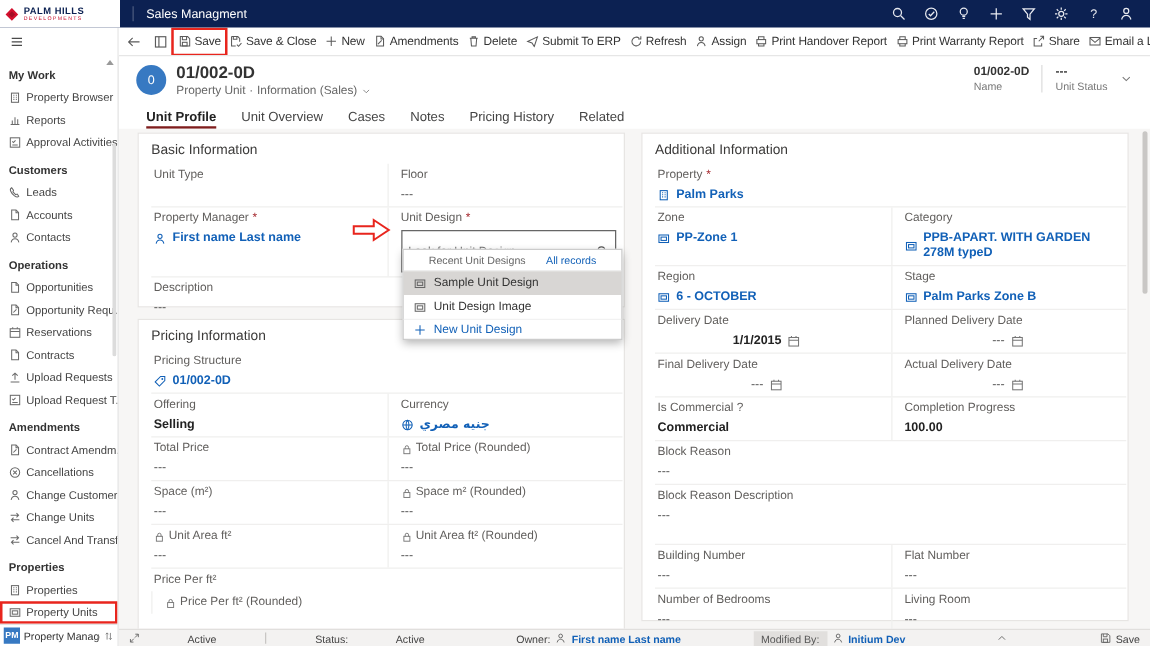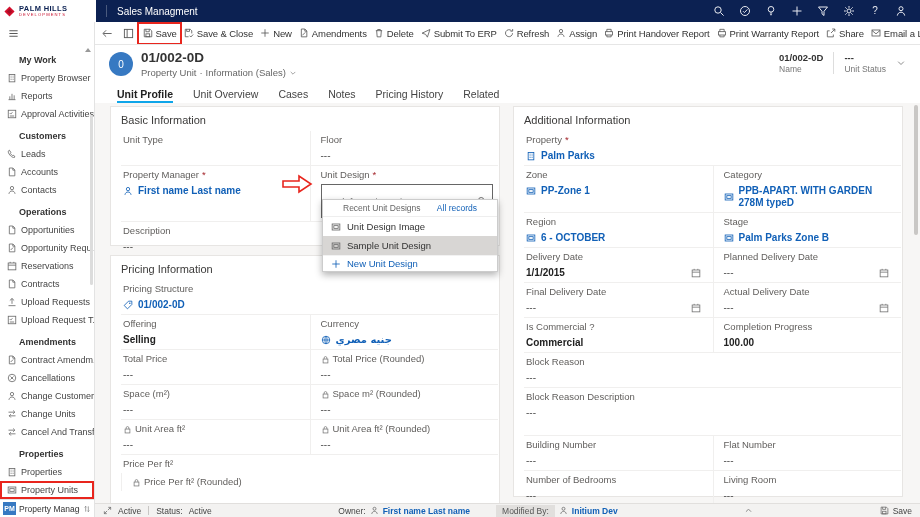--- a/index.html
+++ b/index.html
@@ -33,21 +33,21 @@
          font-size:9.5px; letter-spacing:-0.1px; color:#333; cursor:pointer; }
   .cmd.icon-only { padding:0 5px; }
   .cmd .ic { color:#5a5a5a; }
   .cmd.annotated { outline:2px solid #e8251d; outline-offset:0px; }
 
   
   .sidebar { position:absolute; top:22px; left:0; width:95px; bottom:0; background:#fff;
              border-right:1px solid #e3e3e3; z-index:10; display:flex; flex-direction:column; }
   .side-top { height:23px; display:flex; align-items:center; padding-left:8px; flex:none; }
   .nav { flex:1; overflow:hidden; position:relative; padding-top:2px; }
-  .group-label { font-size:9px; font-weight:bold; color:#333; padding:7px 0 3px 7px; line-height:12px;margin-left:12px; }
+  .group-label { font-size:9px; font-weight:bold; color:#333; padding:7px 0 3px 7px; line-height:12px; }
   .nav-item { display:flex; align-items:center; gap:4px; height:18px; padding-left:7px;
               font-size:9px; color:#444; white-space:nowrap; overflow:hidden; cursor:pointer; }
   .nav-item .ic { color:#6a6a6a; }
   .nav-item.annotated { outline:2px solid #e8251d; outline-offset:-2px; }
   .tri-up { position:absolute; top:3px; right:3px; width:0; height:0;
             border-left:3px solid transparent; border-right:3px solid transparent; border-bottom:4px solid #999; }
   .side-scroll { position:absolute; right:1px; top:70px; width:3px; height:170px; background:#dcdcdc; border-radius:2px; }
   .side-footer { flex:none; height:18px; border-top:1px solid #e3e3e3; display:flex; align-items:center;
                  gap:3px; padding:0 3px; font-size:8.5px; color:#333; cursor:pointer; }
   .pm-badge { width:13px; height:13px; background:#3779c2; color:#fff; font-size:7px; font-weight:bold;
@@ -61,40 +61,40 @@
             display:flex; align-items:center; justify-content:center; margin-top:2px; }
   .rec-title { font-size:13.5px; font-weight:bold; color:#333; line-height:16px; }
   .rec-sub { font-size:9.5px; color:#666; display:flex; align-items:center; gap:3px; margin-top:1px; }
   .rec-right { position:absolute; right:14px; top:7px; display:flex; align-items:center; gap:10px; }
   .hf .v { font-size:9.5px; font-weight:bold; color:#333; }
   .hf .l { font-size:8.5px; color:#777; margin-top:1px; }
   .hdiv { width:1px; height:22px; background:#ddd; }
   .tabs { position:absolute; top:85px; left:95px; right:0; height:18px; background:#fff;
           display:flex; gap:20px; padding-left:22px; align-items:flex-end; }
   .tab { font-size:10.5px; color:#444; padding-bottom:3px; cursor:pointer; }
-  .tab.active { font-weight:bold; color:#222; border-bottom:2px solid #0ea5e9; padding-bottom:1px; }
+  .tab.active { font-weight:bold; color:#222; border-bottom:2px solid #7f1d1d; padding-bottom:1px; }
 
   
   .content { position:absolute; top:103px; left:95px; right:0; bottom:14px; background:#f7f6f5; overflow:hidden; }
   .card { position:absolute; background:#fff; border:1px solid #e7e5e3; }
   .card-basic    { left:15px;  top:3px;   width:390px; height:140px; }
   .card-pricing  { left:15px;  top:152px; width:390px; height:252px; }
   .card-additional { left:418px; top:3px; width:390px; height:391px; }
   .card-title { padding:7px 10px 4px; font-size:11px; color:#3b3a39; height:24px; }
   .frow { display:flex; margin:0 1px 0 10px; border-bottom:1px solid #f0efee; min-height:31px; }
   .frow.last { border-bottom:none;flex-direction:column; }
   .frow.tall { min-height:40px; }
   .frow.xtall { min-height:48px; }
   .fcell { width:50%; padding:3px 8px 3px 2px; position:relative; }
   .fcell.full { width:100%; }
   .fcell + .fcell { border-left:1px solid #f0efee; padding-left:10px; }
   .flabel { font-size:9.5px; color:#605e5c; display:flex; align-items:center; gap:3px; line-height:12px; }
   .req { color:#a4262c; font-size:9.5px; }
   .fvalue { margin-top:4px; display:flex; align-items:center; gap:5px; font-size:10px; line-height:12px; }
-  .fvalue.date { justify-content:space-between; padding-right:4px; }
+  .fvalue.date { justify-content:center; padding-right:4px; }
   .link { color:#1160b7; font-weight:bold; cursor:pointer; }
   .plain { font-weight:bold; color:#222; }
   .empty { color:#555; }
   .rtl { font-family:"DejaVu Sans", sans-serif; }
 
   
   .lookup { display:flex; align-items:center; border:1px solid #666; height:21px; background:#fff;
             margin-top:3px; padding:16px 5px; width:172px; }
   .lookup input { border:none; outline:none; flex:1; font-size:9.5px; color:#555; min-width:0;
                   font-family:"Liberation Sans", sans-serif; background:transparent; }
@@ -112,21 +112,21 @@
                 color:#1160b7; font-size:9.5px; cursor:pointer; border-top:1px solid #f2f2f2; }
   .annot-arrow { position:absolute; left:186px; top:70px; width:32px; height:22px; z-index:45; }
 
   
   .vscroll { position:absolute; right:1px; top:0; bottom:0; width:6px; }
   .vthumb { position:absolute; top:2px; left:1px; width:4px; height:130px; background:#c9c7c5; border-radius:2px; cursor:pointer; }
 
   
   .statusbar { position:absolute; left:95px; right:0; bottom:0; height:14px; background:#f3f2f1;
                border-top:1px solid #e1dfdd; display:flex; align-items:center; font-size:8.5px;
-               color:#444; padding:0 8px; z-index:15; }
+               color:#444; padding:0 8px; z-index:15;gap:32px; }
   .statusbar .ic { color:#666; }
   .sb-sep { width:1px; height:9px; background:#c8c6c4; margin:0 7px; }
   .sb-gap { margin-left:6px; }
   .sb-link { color:#1160b7; font-weight:bold; cursor:pointer; }
   .mod-chip { background:#e1dfdd; padding:1px 6px; margin-left:26px; color:#555; }
   .owner-group { margin-left:auto; display:flex; align-items:center; gap:4px; }
   .mod-group { display:flex; align-items:center; gap:4px; }
   .sb-collapse { margin-left:auto; cursor:pointer; }
   .sb-save { margin-left:auto; display:flex; align-items:center; gap:4px; cursor:pointer; }
 </style>
@@ -993,37 +993,37 @@
     <svg viewBox="0 0 32 22">
         <path d="M2 8 L18 8 L18 3 L30 11 L18 19 L18 14 L2 14 Z" fill="none" stroke="#e8251d" stroke-width="1.6"></path>
       </svg>
   </div>
 
   <div class="flyout">
     <div class="flyout-head">
       <span>Recent Unit Designs</span>
       <span class="all">All records</span>
     </div>
-    <div class="flyout-item">
+    <div class="flyout-item sel">
       <span class="ic s10">
           <svg viewBox="0 0 12 12">
             <rect x="1.4" y="2.4" width="9.2" height="7.2" fill="none" stroke="currentColor" stroke-width="1"></rect>
             <rect x="3.4" y="4.4" width="5.2" height="3.2" fill="none" stroke="currentColor" stroke-width="1"></rect>
           </svg>
         </span>
-      <span>Unit Design Image</span>
-    </div>
-    <div class="flyout-item sel">
+      <span>Sample Unit Design</span>
+    </div>
+    <div class="flyout-item">
       <span class="ic s10">
           <svg viewBox="0 0 12 12">
             <rect x="1.4" y="2.4" width="9.2" height="7.2" fill="none" stroke="currentColor" stroke-width="1"></rect>
             <rect x="3.4" y="4.4" width="5.2" height="3.2" fill="none" stroke="currentColor" stroke-width="1"></rect>
           </svg>
         </span>
-      <span>Sample Unit Design</span>
+      <span>Unit Design Image</span>
     </div>
     <div class="flyout-new">
       <span class="ic s10">
           <svg viewBox="0 0 12 12">
             <path d="M6 1.5v9M1.5 6h9" fill="none" stroke="currentColor" stroke-width="1"></path>
           </svg>
         </span>
       <span>New Unit Design</span>
     </div>
   </div>

